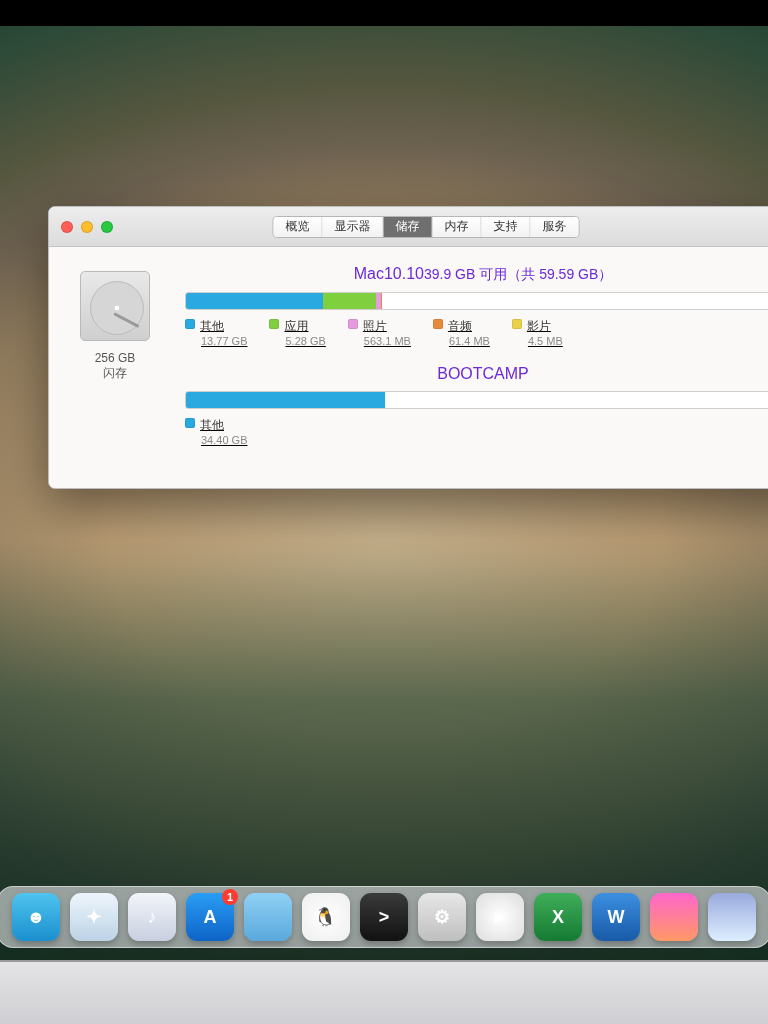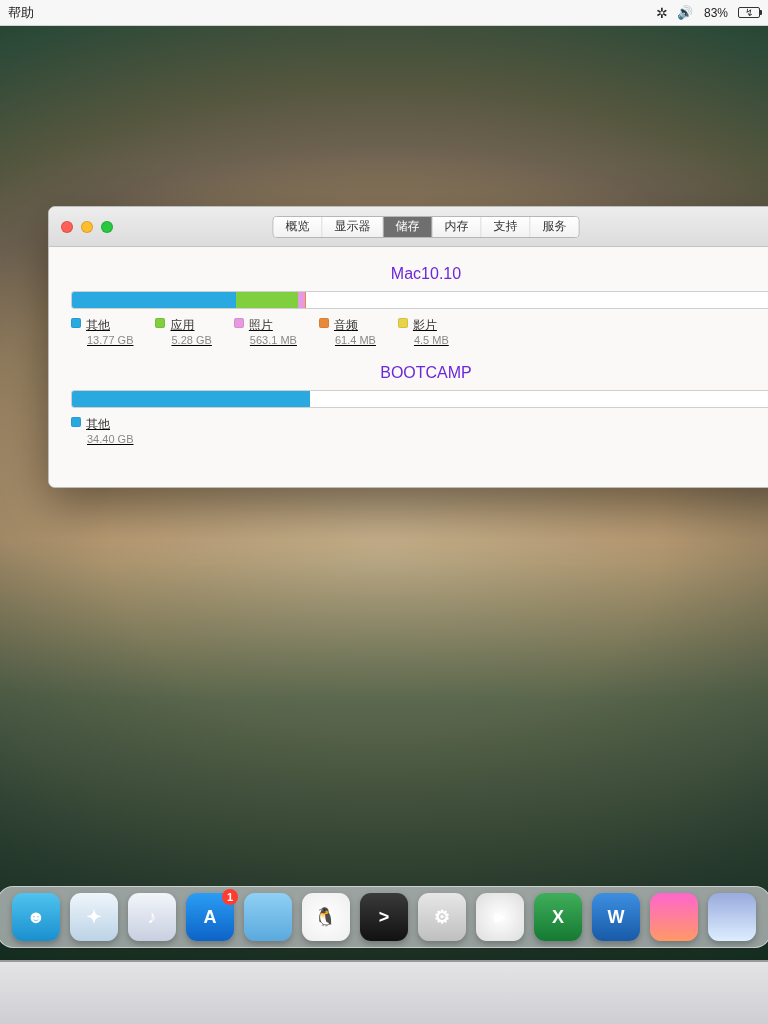--- a/index.html
+++ b/index.html
@@ -147,33 +147,20 @@
     background: linear-gradient(#e4e4e6,#cfcfd3);
     border-top: 2px solid #9a9a9c;
   }
 </style>
 </head>
 <body>
 
 <div class="scene">
   <div class="screen">
 
-    <div class="menubar">
-      <div class="left">
-        <span>帮助</span>
-      </div>
-      <div class="right">
-        <span class="bt-icon">✲</span>
-        <span class="vol-icon">🔊</span>
-        <span class="pct">83%</span>
-        <span class="battery-icon">
-            <span class="bolt">↯</span>
-          </span>
-      </div>
-    </div>
 
     <div class="desktop">
 
       <div class="window">
         <div class="titlebar">
           <div class="traffic">
             <span class="tl-close"></span>
             <span class="tl-min"></span>
             <span class="tl-zoom"></span>
           </div>
@@ -181,24 +168,30 @@
               <button>概览</button>
               <button>显示器</button>
               <button class="active">储存</button>
               <button>内存</button>
               <button>支持</button>
               <button>服务</button>
             </div>
         </div>
 
         <div class="body">
+          <div class="drive-col">
+            <div class="drive-icon"></div>
+            <div>256 GB</div>
+            <div>闪存</div>
+          </div>
           <div class="vols" id="vols">
               <div class="vol">
                 <div class="vol-head">
                   <span class="name">Mac10.10</span>
+                  <span>39.9 GB 可用（共 59.59 GB）</span>
                 </div>
                 <div class="bar">
                   <div class="seg-fill" style="background: rgb(42, 168, 224); width: 23.1079%;"></div>
                   <div class="seg-fill" style="background: rgb(127, 207, 62); width: 8.86055%;"></div>
                   <div class="seg-fill" style="background: rgb(231, 154, 223); width: 0.944957%;"></div>
                   <div class="seg-fill" style="background: rgb(232, 137, 58); width: 0.103037%;"></div>
                   <div class="seg-fill" style="background: rgb(231, 210, 74); width: 0.0075516%;"></div>
                 </div>
                 <div class="legend">
                   <div class="lg"><span class="sw" style="background: rgb(42, 168, 224);"></span><span class="lbl">其他</span><span class="val">13.77 GB</span></div>

